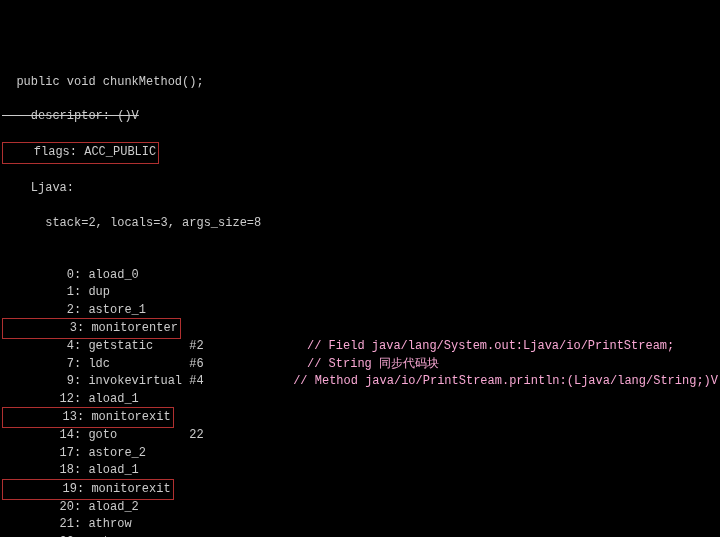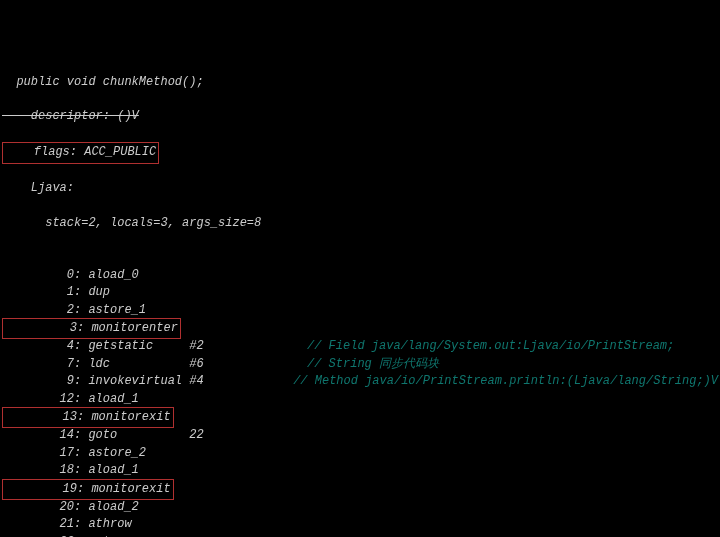--- a/index.html
+++ b/index.html
@@ -1,36 +1,36 @@
 <!DOCTYPE html>
 <html><head>
   <meta charset="utf-8">
   <style>
-    * { margin: 0; padding: 0; box-sizing: border-box; font-style: italic; }
+    * { margin: 0; padding: 0; box-sizing: border-box; }
     body {
       background: #000;
       color: #ccc;
       font-family: "Courier New", monospace;
       font-size: 12px;
       line-height: 1.45;
       padding: 4px 2px;
       width: 720px;
       height: 537px;
       overflow: hidden;
       white-space: pre;
     }
     .line { display: block; min-height: 1.45em; }
     .strike { text-decoration: line-through; text-align: right; }
     .boxed {
       display: inline-block;
       border: 1px solid #b03030;
       padding: 1px 2px;
       margin: -1px 0;
     }
-    .comment { color: #0f766e; }
+    .comment { color: #f9a8d4; }
     .row { display: flex; }
     .col-left { width: 305px; }
     .col-right { flex: 1; }
   </style>
 </head>
 <body>
 
 
 
 <span class="line">  public void chunkMethod();</span>

